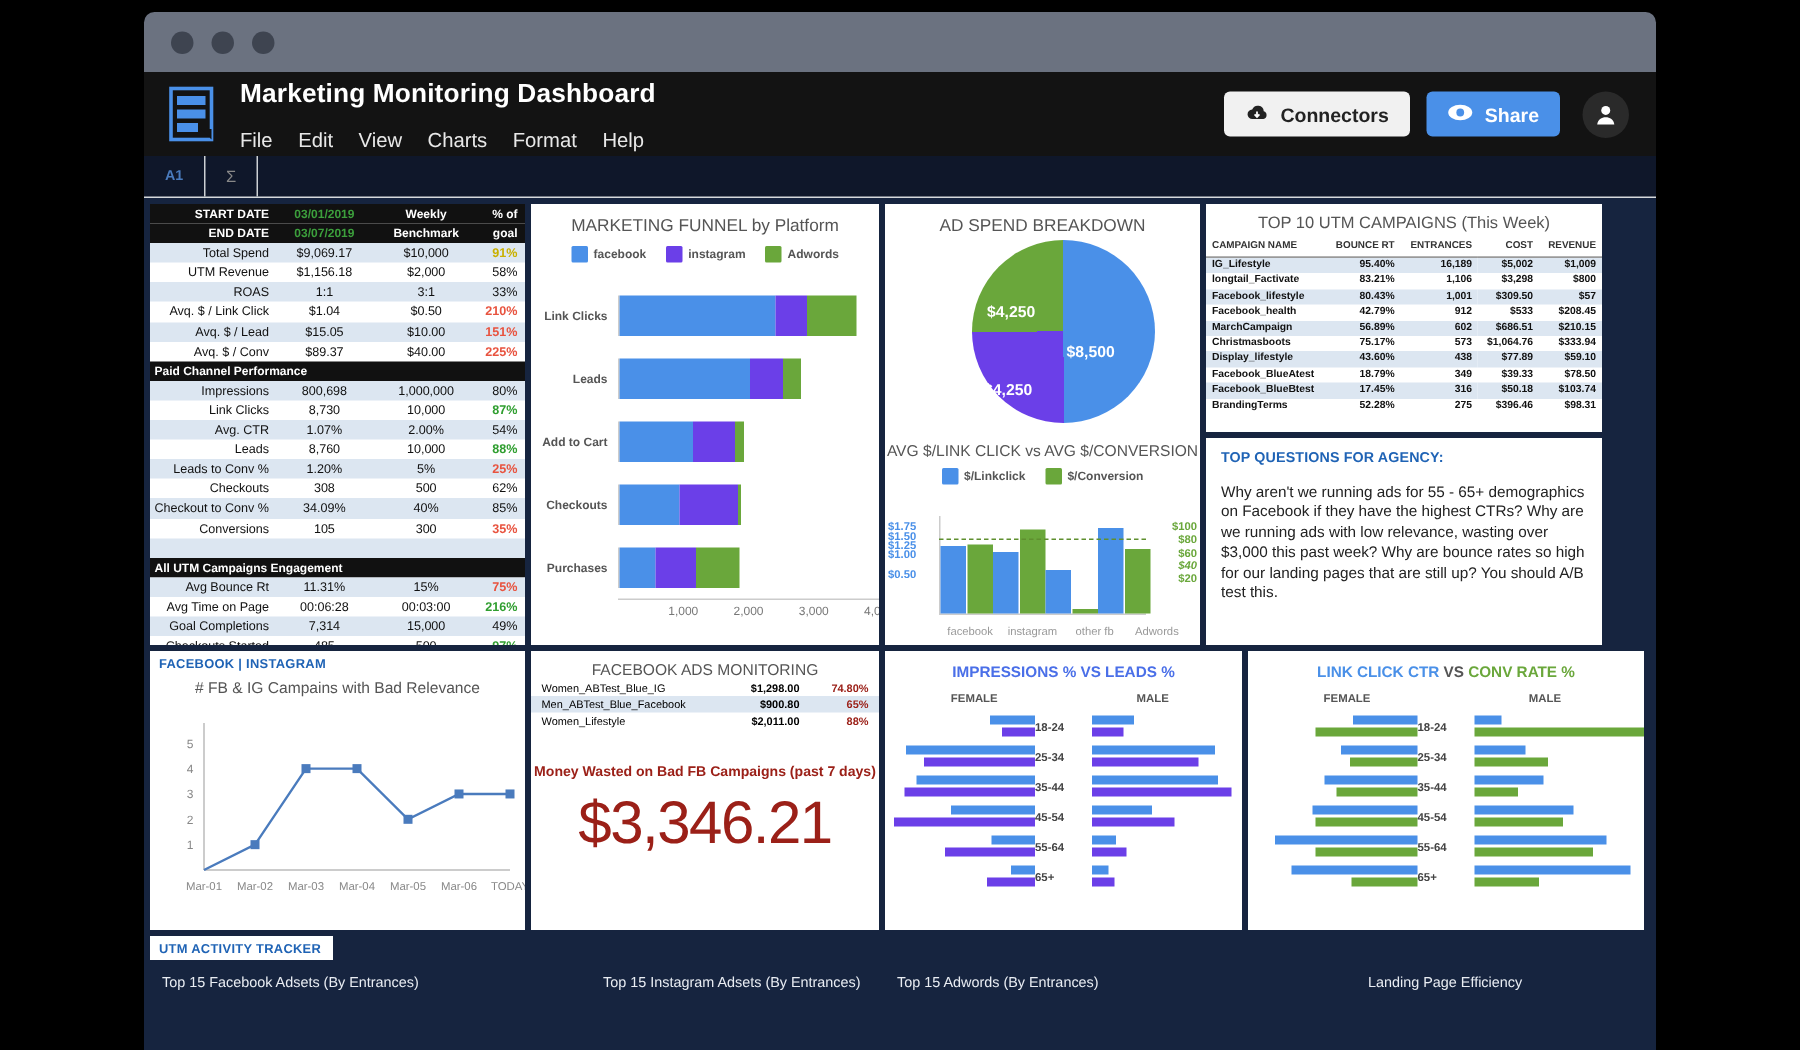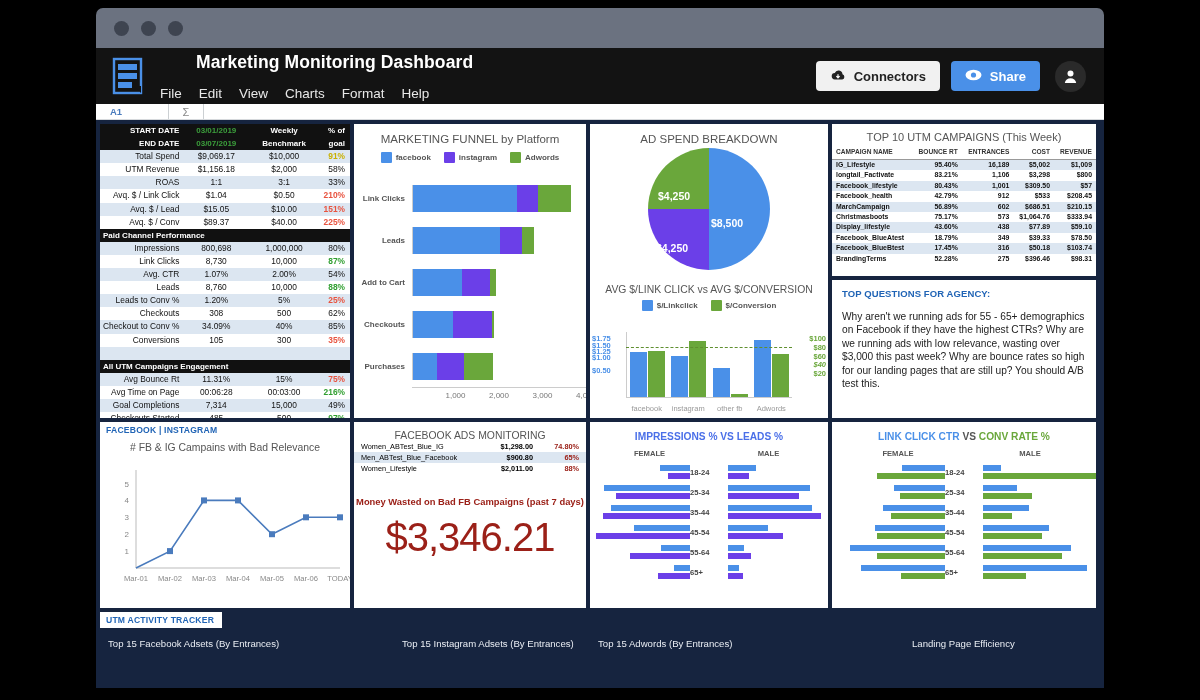--- a/index.html
+++ b/index.html
@@ -18,39 +18,39 @@
   }
   .dot { width: 15px; height: 15px; border-radius: 50%; background: #3e4450; }
 
   
   #appbar {
     height: 56px; background: #131313; display: flex; align-items: center;
     padding: 0 18px 0 14px;
   }
   #applogo { width: 38px; height: 40px; flex: 0 0 38px; position: relative; }
   #titleblock { margin-left: 12px; flex: 1 1 auto; }
-  #apptitle { color: #fff; font-size: 17.5px; font-weight: bold; letter-spacing: .1px; margin-left: 36px; }
+  #apptitle { color: #fff; font-size: 17.5px; font-weight: bold; letter-spacing: .1px; }
   #menubar { display: flex; gap: 17px; margin-top: 13px; }
   #menubar span { color: #e8e8e8; font-size: 13.5px; }
   .topbtn {
     display: flex; align-items: center; gap: 8px; height: 30px;
     border-radius: 4px; padding: 0 14px; font-size: 13px; font-weight: bold;
     cursor: pointer;
   }
   #btn-connectors { background: #f1f1f1; color: #222; }
   #btn-share { background: #4a90e8; color: #fff; margin-left: 11px; }
   #avatar {
     width: 31px; height: 31px; border-radius: 50%; background: #2a2a2a;
     margin-left: 15px; display: flex; align-items: center; justify-content: center;
   }
 
   
   #formulabar {
-    height: 16px; background: #ffffff; display: flex; align-items: center;
-    font-size: 9.5px; color: #4a7bbd; border-bottom: 1px solid #d6d9dc; gap: 32px;
+    height: 28px; background: #0f172a; display: flex; align-items: center;
+    font-size: 9.5px; color: #4a7bbd; border-bottom: 1px solid #d6d9dc;
   }
   #cellref { width: 40px; text-align: center; font-weight: bold; }
   #sigma { width: 36px; text-align: center; color: #888; font-size: 11px;
            border-left: 1px solid #ccd0d3; border-right: 1px solid #ccd0d3; height: 100%;
            display:flex; align-items:center; justify-content:center;}
 
   
   #board { background: #16243f; height: 568px; padding: 4px; }
   .row { display: flex; gap: 4px; }
   .panel { background: #fff; overflow: hidden; position: relative; }
@@ -85,21 +85,21 @@
   #funnel { width: 232px; height: 294px; }
   .fn-rows { padding: 14px 6px 0 4px; }
   .fn-row { display: flex; align-items: center; height: 42px; }
   .fn-lab { width: 54px; text-align: right; font-size: 8px; font-weight: bold; color:#555; padding-right:7px;}
   .fn-track { flex: 1 1 auto; height: 27px; display:flex; border-left: 1px solid #ccc; }
   .fn-seg { height: 100%; }
   .fn-axis { display:flex; margin-left: 58px; border-top:1px solid #ccc; position:relative; height:16px;}
   .fn-axis span { position:absolute; font-size:8px; color:#777; transform:translateX(-50%); top:3px;}
 
   
-  #mid { width: 238px; height: 294px; display: flex; flex-direction: column; }
+  #mid { width: 210px; height: 294px; display: flex; flex-direction: column; }
   #pieWrap { height: 156px; position: relative; }
   #pie { width: 122px; height: 122px; border-radius: 50%; position: absolute;
          left: 58px; top: 24px;
          background: conic-gradient(#4a90e8 0deg 180deg, #6b3fe8 180deg 270deg, #6aa73b 270deg 360deg); }
   .plab { position: absolute; color: #fff; font-size: 10.5px; font-weight: bold; }
   #comboWrap { flex: 1 1 auto; position: relative; }
   .cmb-plot { position: absolute; left: 36px; right: 36px; top: 52px; bottom: 20px;
               border-left: 1px solid #ccc; border-bottom: 1px solid #ccc; display:flex; }
   .cmb-grp { flex: 1 1 0; display: flex; align-items: flex-end; justify-content: center; gap: 1px; height:100%; }
   .cmb-bar { width: 17px; }

